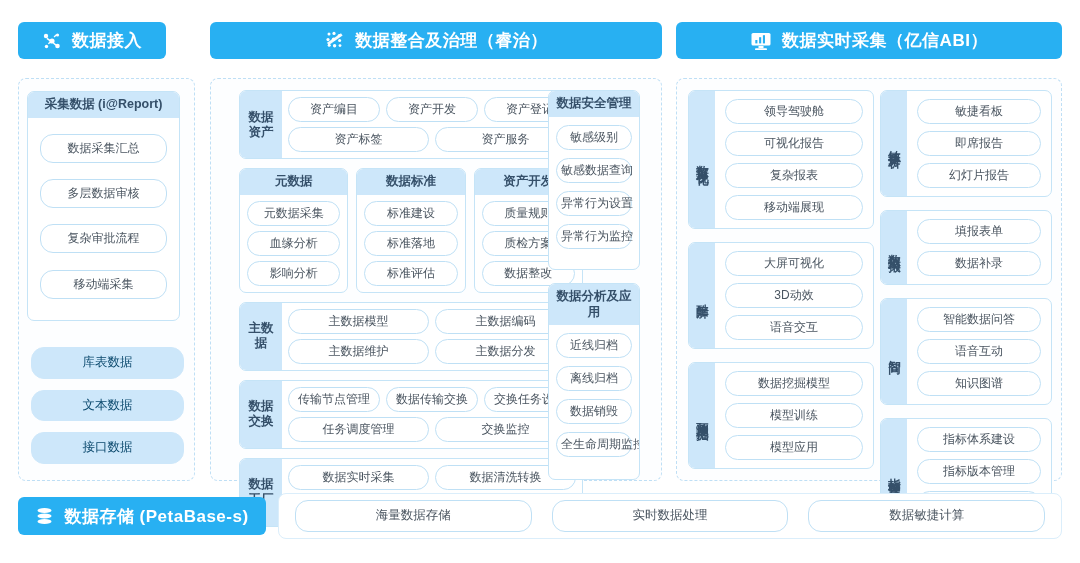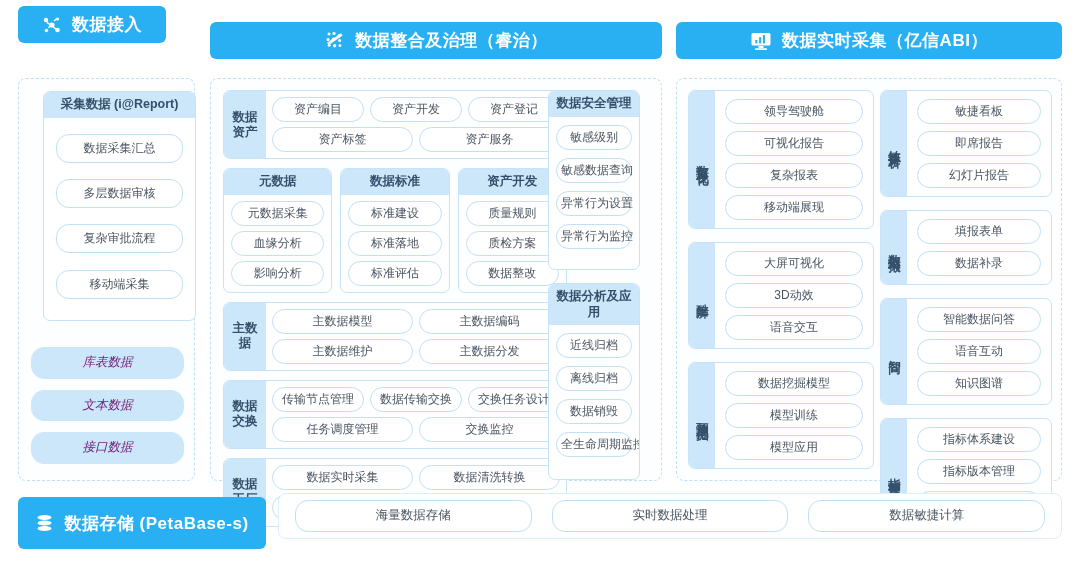--- a/index.html
+++ b/index.html
@@ -14,21 +14,21 @@
   .page { position:relative; width:1080px; height:563px; }
 
   
   .ribbon {
     position:absolute; height:37px; border-radius:6px;
     background:#28b0f2; color:#fff;
     display:flex; align-items:center; justify-content:center; gap:10px;
     font-size:17px; font-weight:bold; letter-spacing:.5px;
   }
   .ribbon .ic { display:flex; align-items:center; }
-  #ribbon-ingest { left:18px;  top:6px; width:148px; }
+  #ribbon-ingest { left:18px;  top:22px; width:148px; }
   #ribbon-govern { left:210px; top:22px; width:452px; }
   #ribbon-analyz { left:676px; top:22px; width:386px; }
 
   
   .panel {
     position:absolute; border:1px dashed #bfdff5; border-radius:8px;
     background:#fdfeff;
   }
   #panel-ingest { left:18px;  top:78px; width:177px; height:403px; }
   #panel-govern { left:210px; top:78px; width:452px; height:403px; }
@@ -58,32 +58,32 @@
   .rowcard > .rc-body { flex:1; padding:6px; display:flex; flex-direction:column; gap:5px; }
   .rc-row { display:flex; gap:6px; }
 
   
   .pill {
     border:1px solid #bfe0f5; border-radius:13px; background:#fff;
     color:#4a5560; font-size:12px; text-align:center;
     padding:4px 4px; line-height:1.25; white-space:nowrap;
   }
   .pill.flex1 { flex:1; }
-  .pill.solid { background:#cde7fa; border-color:#cde7fa; color:#701a75;font-style:italic; }
-
-  
-  #collect-card { position:absolute; left:24px; top:12px; width:153px; height:230px; }
+  .pill.solid { background:#cde7fa; border-color:#cde7fa; color:#0c4a6e; }
+
+  
+  #collect-card { position:absolute; left:8px; top:12px; width:153px; height:230px; }
   #collect-card .card-body { gap:0; justify-content:space-around; height:197px; padding:8px 12px; }
   #collect-card .pill { padding:6px 4px; }
   #left-extra { position:absolute; left:12px; top:268px; width:153px;
                 display:flex; flex-direction:column; gap:11px; }
   #left-extra .pill { padding:7px 4px; font-size:12.5px; }
 
   
-  #gov-left  { position:absolute; left:12px;  top:11px; width:344px; }
+  #gov-left  { position:absolute; left:28px;  top:11px; width:344px; }
   #gov-right { position:absolute; left:337px; top:11px; width:92px;  }
 
   #asset-card { }
   #asset-card .side-title { width:42px; }
 
   #trio { display:flex; gap:8px; margin-top:9px; }
   #trio .card { flex:1; }
   #trio .card-body { gap:5px; padding:6px 7px; }
 
   #master-card  { margin-top:9px; }
@@ -100,21 +100,21 @@
 
   
   #an-left  { position:absolute; left:11px;  top:11px; width:186px; }
   #an-right { position:absolute; left:203px; top:11px; width:172px; }
   .rowcard.vert > .side-title { width:26px; writing-mode:vertical-rl; letter-spacing:2px; }
   .rowcard.vert > .rc-body { gap:7px; padding:8px 10px; }
   #an-left  .rowcard + .rowcard { margin-top:13px; }
   #an-right .rowcard + .rowcard { margin-top:13px; }
 
   
-  #storage-ribbon { position:absolute; left:18px; top:497px; width:248px; height:52px; }
+  #storage-ribbon { position:absolute; left:18px; top:497px; width:248px; height:38px; }
   #storage-panel {
     position:absolute; left:278px; top:493px; width:784px; height:46px;
     border:1px solid #dbeefb; border-radius:8px; background:#fff;
     display:flex; align-items:center; gap:20px; padding:0 16px;
   }
   #storage-panel .pill { flex:1; padding:7px 4px; font-size:12.5px; }
 </style>
 </head>
 <body>
 

